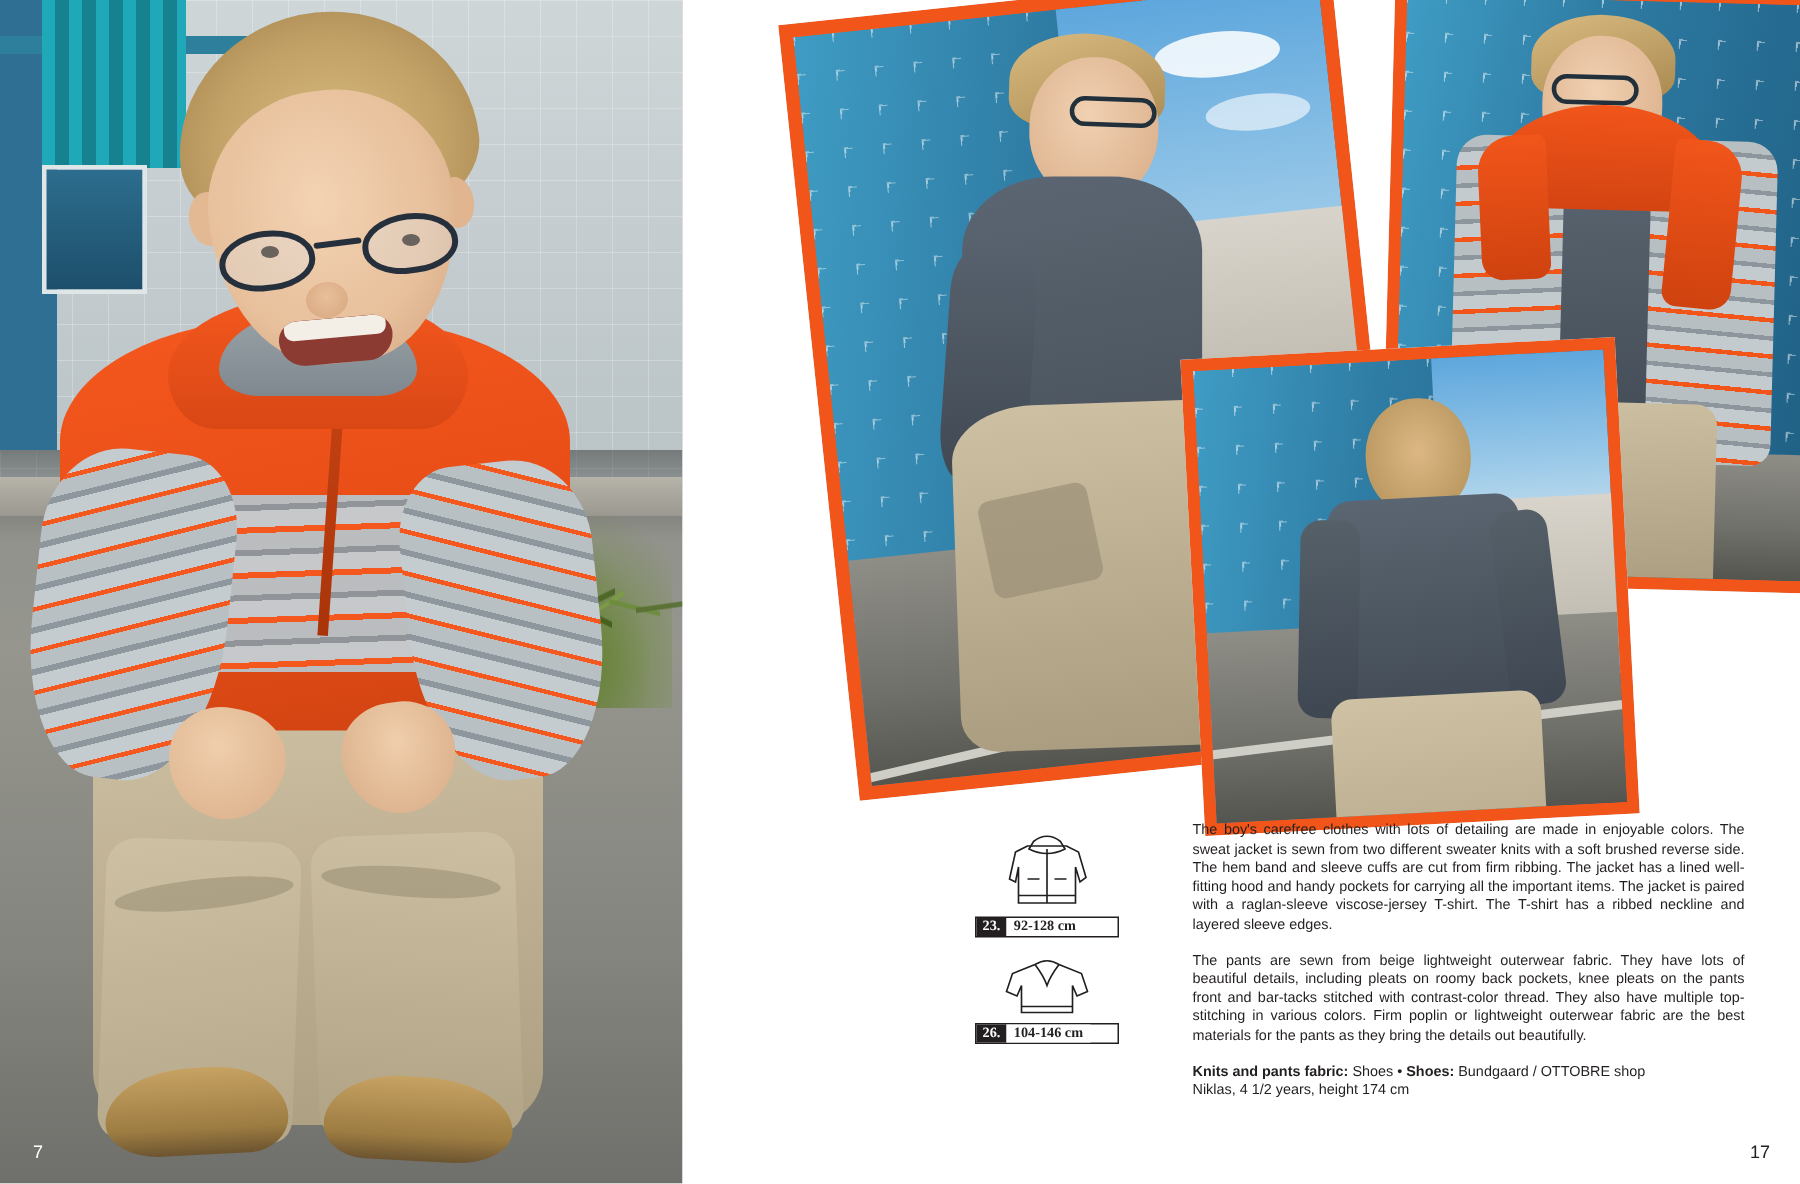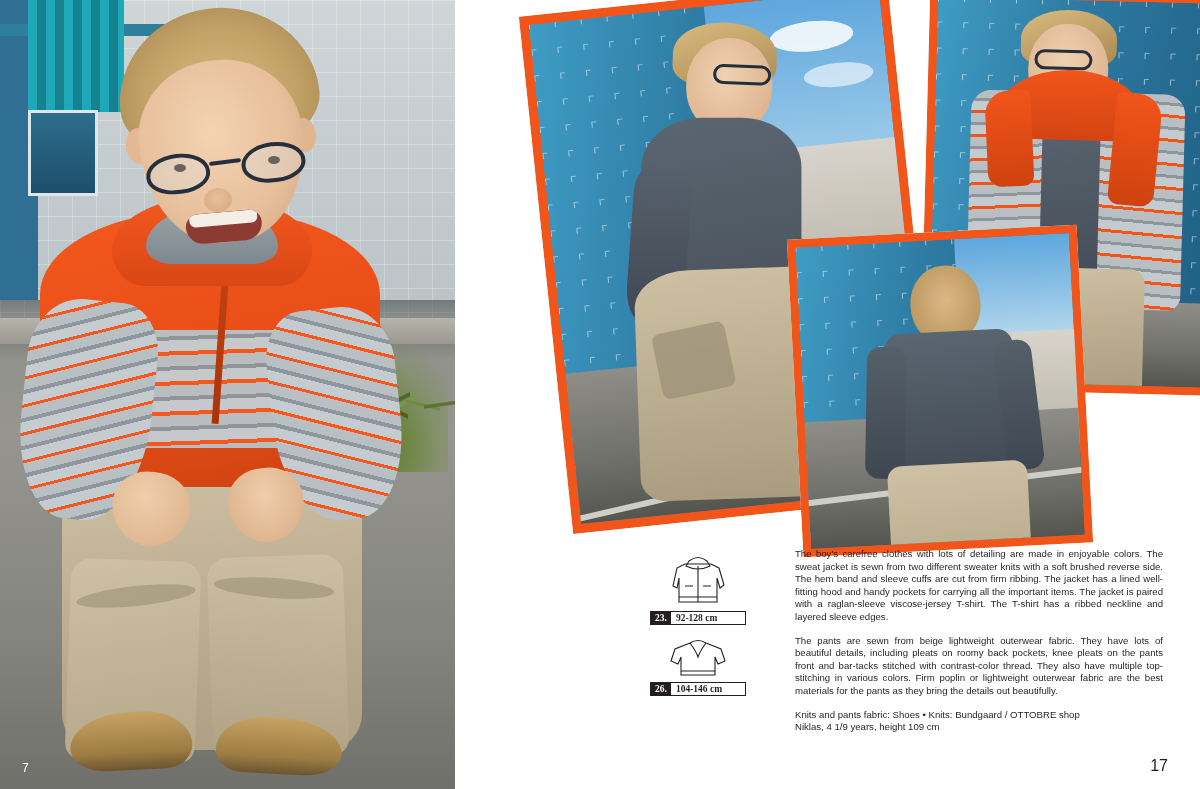--- a/index.html
+++ b/index.html
@@ -392,23 +392,23 @@
   }
   .text-col p {
     margin: 0 0 11px 0;
     font-size: 9.6px;
     line-height: 12.6px;
     text-align: justify;
   }
   .credits {
     font-size: 8.6px; line-height: 11.4px; margin: 0;
   }
-  .credits b { font-weight: 400; }
+  .credits b { font-weight: 700; }
   .rp-pagenum {
-    position:absolute; right: 32px; bottom: 14px; font-size: 16px; color:#231f20;
+    position:absolute; right: 20px; bottom: 14px; font-size: 12px; color:#231f20;
   }
 </style>
 </head>
 <body>
 
 <div class="spread">
 
   <div class="left-page">
     <div class="lp-asphalt"></div>
     <div class="lp-wall">
@@ -576,21 +576,21 @@
           <span class="tech-size">104-146 cm</span>
         </div>
       </div>
 
     </div>
 
     <div class="text-col">
       <p>The boy's carefree clothes with lots of detailing are made in enjoyable colors. The sweat jacket is sewn from two different sweater knits with a soft brushed reverse side. The hem band and sleeve cuffs are cut from firm ribbing. The jacket has a lined well-fitting hood and handy pockets for carrying all the important items. The jacket is paired with a raglan-sleeve viscose-jersey T-shirt. The T-shirt has a ribbed neckline and layered sleeve edges.</p>
       <p>The pants are sewn from beige lightweight outerwear fabric. They have lots of beautiful details, including pleats on roomy back pockets, knee pleats on the pants front and bar-tacks stitched with contrast-color thread. They also have multiple top-stitching in various colors. Firm poplin or lightweight outerwear fabric are the best materials for the pants as they bring the details out beautifully.</p>
       <p class="credits">
-        <b>Knits and pants fabric:</b><span> Shoes • </span><b>Knits:</b><span> Bundgaard / OTTOBRE shop</span><br>
-        <span>Niklas, 4 1/9 years, height 109 cm</span>
+        <b>Knits and pants fabric:</b><span> Shoes • </span><b>Shoes:</b><span> Bundgaard / OTTOBRE shop</span><br>
+        <span>Niklas, 4 1/2 years, height 174 cm</span>
       </p>
     </div>
 
     <div class="rp-pagenum">17</div>
   </div>
 
 </div>
 
 </body></html>

